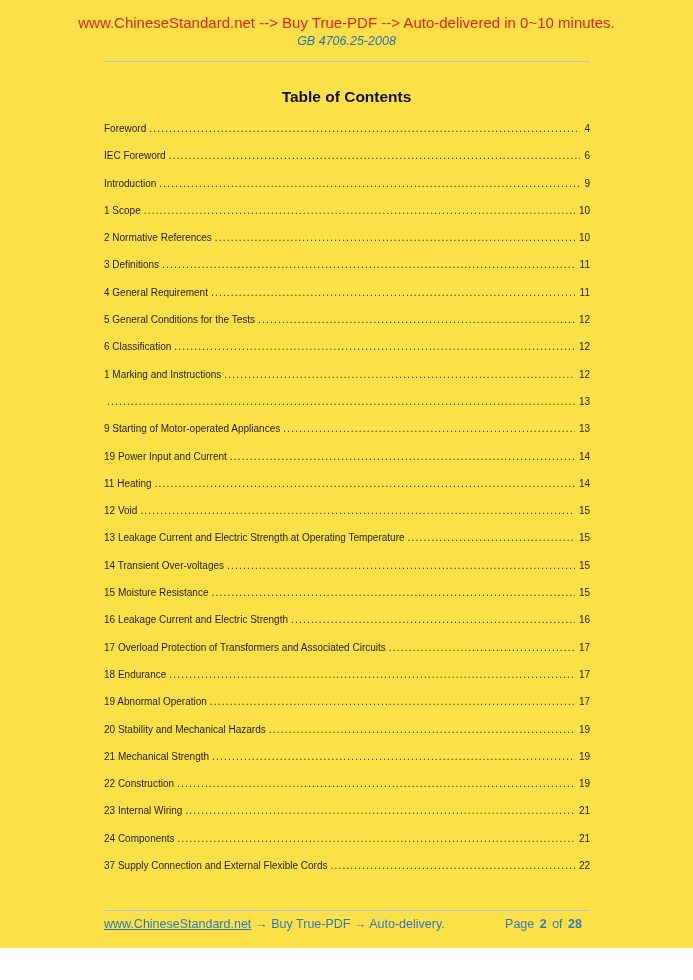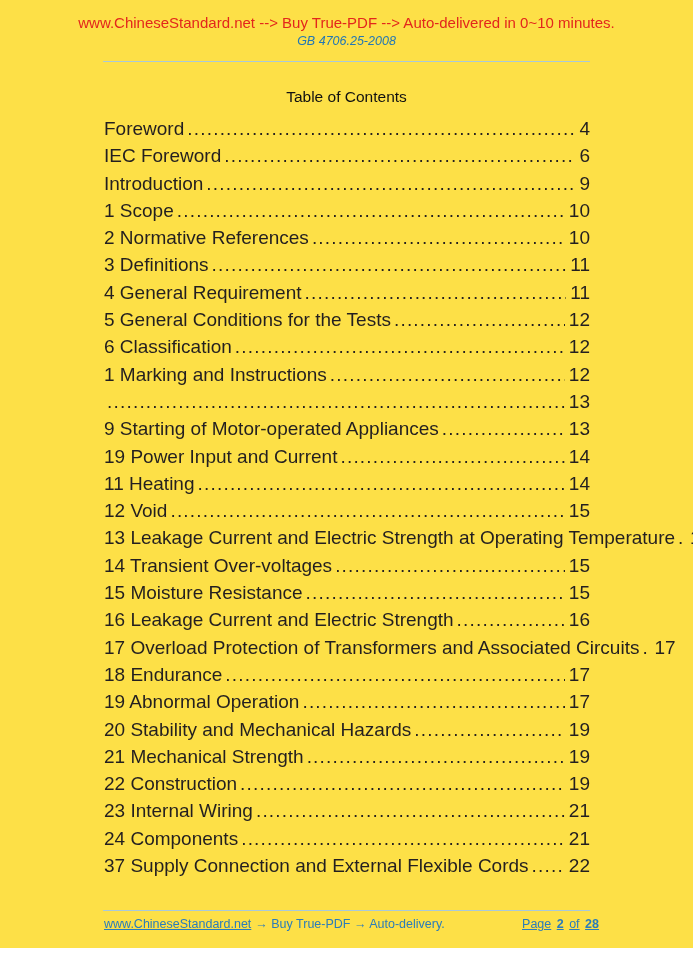--- a/index.html
+++ b/index.html
@@ -34,56 +34,56 @@
   }
   .rule{
     position:absolute;left:103px;right:103px;height:0;
     border:none;border-top:1px solid var(--rule-blue);
   }
   .rule-top{top:61px;}
   .rule-bottom{top:910px;}
   .title{
     position:absolute;top:87px;left:0;width:100%;
     text-align:center;
-    font-size:15.5px;line-height:20px;font-weight:400;
+    font-size:15.5px;line-height:20px;font-weight:700;
     color:#111111;
   }
   .toc{
     position:absolute;top:115px;left:104px;right:103px;
   }
   .toc-row{
     display:flex;align-items:baseline;
     height:27.3px;line-height:27.3px;
-    font-size:19px;
+    font-size:10px;
     color:var(--text-black);
   }
   .toc-label{white-space:nowrap;flex:0 0 auto;}
   .toc-dots{
     flex:1 1 auto;overflow:hidden;white-space:nowrap;
     margin-left:3px;margin-right:4px;
     min-width:8px;
   }
   .toc-dots::after{
     content:"..................................................................................................................................................................";
     letter-spacing:1.2px;
   }
   .toc-page{white-space:nowrap;flex:0 0 auto;text-align:right;}
   .footer-row{
-    position:absolute;top:915px;left:104px;right:93px;
+    position:absolute;top:915px;left:104px;right:110px;
     display:flex;justify-content:space-between;align-items:baseline;
     font-size:12.5px;line-height:18px;
     color:var(--footer-blue);
   }
   .footer-left a{
     color:var(--footer-blue);
     text-decoration:underline;
     cursor:pointer;
   }
   .footer-left .tagline{margin-left:4px;}
-  .page-indicator span{margin:12px 1px;text-decoration:underline;}
+  .page-indicator span{margin:12px 1px;}
   .page-indicator .num{font-weight:700;}
 </style>
 </head>
 <body>
 
 <div class="page">
 
   <div class="promo">www.ChineseStandard.net --&gt; Buy True-PDF --&gt; Auto-delivered in 0~10 minutes.</div>
 
   <div class="std-code">GB 4706.25-2008</div>

